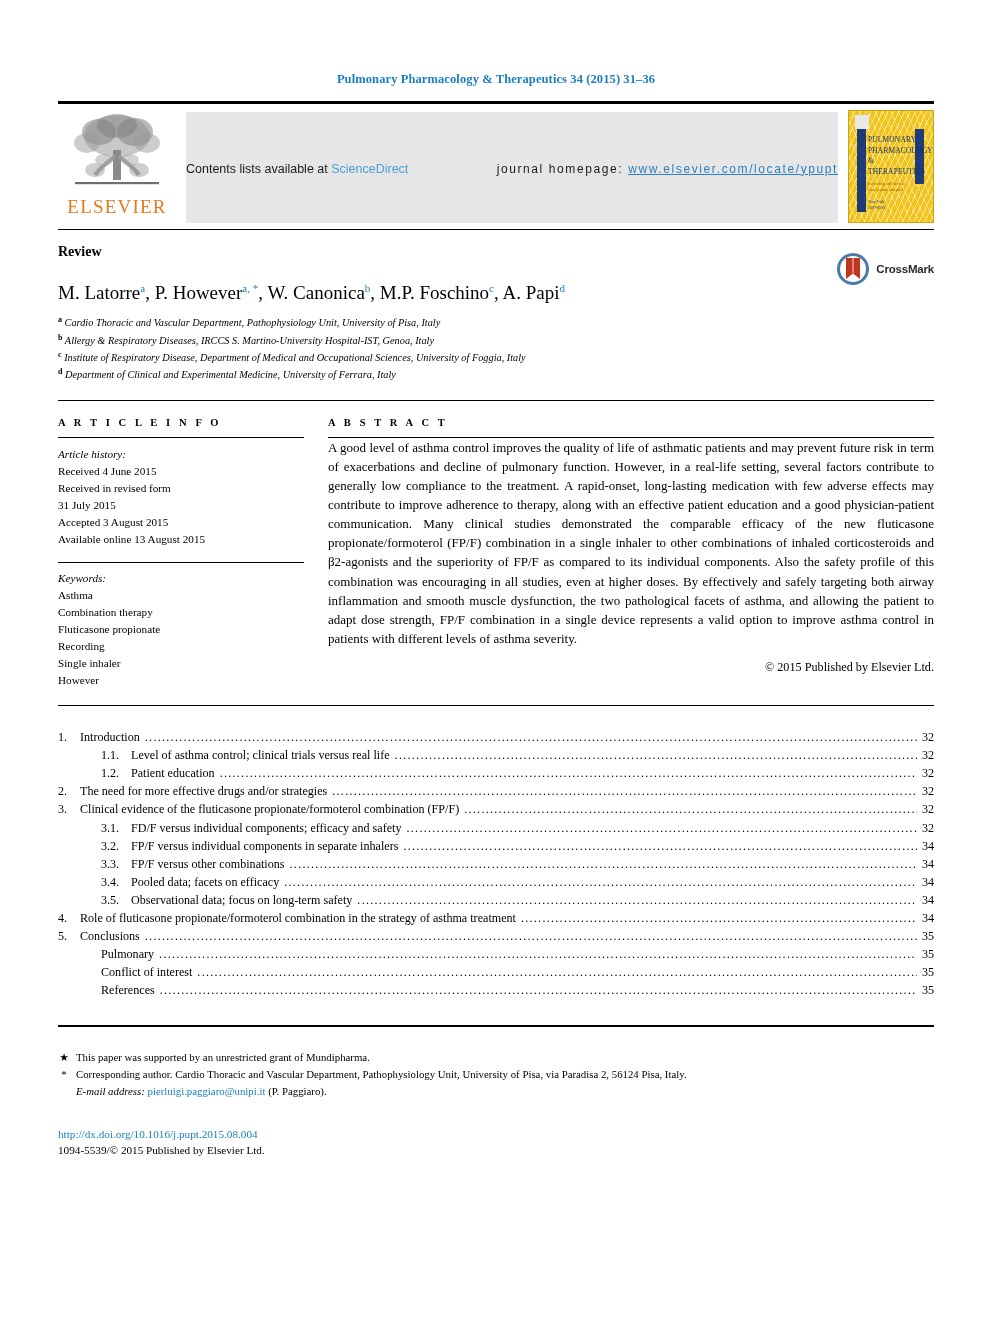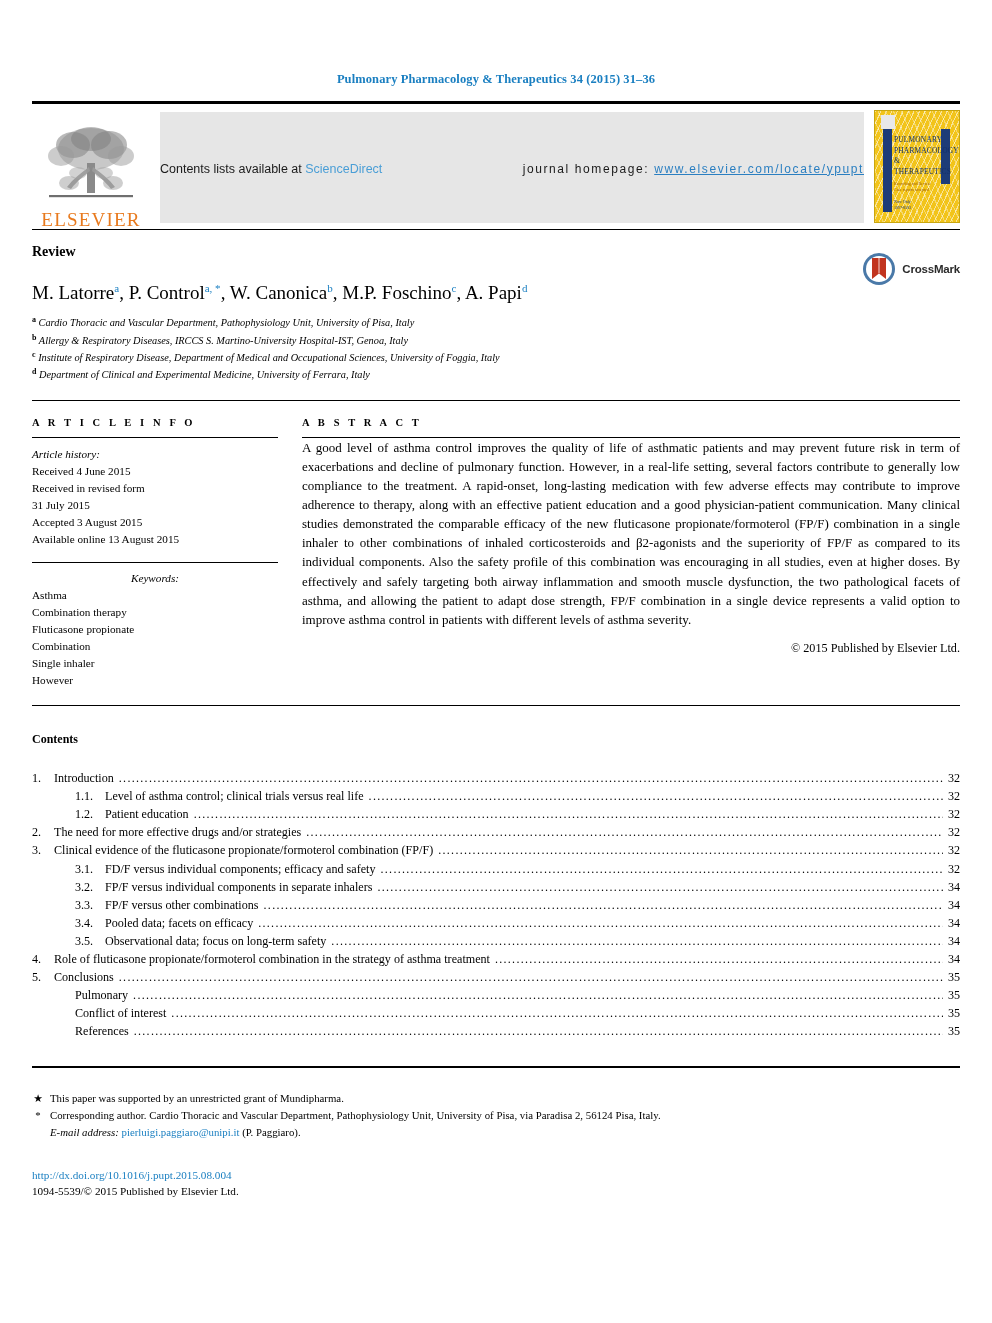--- a/index.html
+++ b/index.html
@@ -13,21 +13,21 @@
     font-family: "Liberation Serif", serif;
     color: #000;
     position: relative;
     overflow: hidden;
   }
   .page {
     width: 992px;
     height: 1188px;
     position: relative;
     box-sizing: border-box;
-    padding: 0 32px;
+    padding: 0 58px;
   }
 
   
   .running-head {
     text-align: center;
     color: #1a7fc1;
     font-family: "Liberation Serif", serif;
     font-weight: bold;
     font-size: 12.5px;
     padding-top: 72px;
@@ -42,21 +42,20 @@
     display: flex;
     align-items: stretch;
     height: 125px;
   }
   .elsevier-logo {
     width: 118px;
     flex: 0 0 118px;
     display: flex;
     flex-direction: column;
     align-items: center;
-    justify-content: flex-end;
     padding-top: 6px;
     box-sizing: border-box;
   }
   .tree-svg { display:block; }
   .elsevier-word {
     font-family: "Liberation Serif", serif;
     font-size: 19px;
     letter-spacing: 1.2px;
     color: #E87A1E;
     line-height: 1;
@@ -229,21 +228,21 @@
     line-height: 1.52;
   }
   .hist .lbl { font-style: italic; }
   .kw-rule { border-top: 1px solid #000; margin-top: 14px; }
   .kw {
     margin-top: 7px;
     font-family: "Liberation Serif", serif;
     font-size: 11.2px;
     line-height: 1.52;
   }
-  .kw .lbl { font-style: italic; text-align: center; }
+  .kw .lbl { font-style: italic; }
 
   .abs-body {
     margin-top: 0;
     font-family: "Liberation Serif", serif;
     font-size: 13px;
     line-height: 1.47;
     text-align: justify;
   }
   .abs-copy {
     margin-top: 12px;
@@ -383,21 +382,21 @@
         <circle cx="17" cy="17" r="16" fill="#4a79a8"></circle>
         <circle cx="17" cy="17" r="13" fill="#ffffff"></circle>
         <path d="M10 6 L24 6 L24 27 L17 21.5 L10 27 Z" fill="#c1341f"></path>
         <path d="M16.2 6 L17.8 6 L17.8 21.5 L17 20.9 L16.2 21.5 Z" fill="#ffffff" opacity="0.5"></path>
       </svg>
       <span class="crossmark-word">CrossMark</span>
     </div>
 
 
     <div class="authors">
-      <span><span>M. Latorre</span><sup>a</sup><span>, </span></span><span><span>P. Control</span><sup>a, *</sup><span>, </span></span><span><span>W. Canonica</span><sup>b</sup><span>, </span></span><span><span>M.P. Foschino</span><sup>c</sup><span>, </span></span><span><span>A. Papi</span><sup>d</sup></span>
+      <span><span>M. Latorre</span><sup>a</sup><span>, </span></span><span><span>P. However</span><sup>a, *</sup><span>, </span></span><span><span>W. Canonica</span><sup>b</sup><span>, </span></span><span><span>M.P. Foschino</span><sup>c</sup><span>, </span></span><span><span>A. Papi</span><sup>d</sup></span>
     </div>
 
     <div class="affils">
       <div><sup>a</sup> <span>Cardio Thoracic and Vascular Department, Pathophysiology Unit, University of Pisa, Italy</span></div>
       <div><sup>b</sup> <span>Allergy &amp; Respiratory Diseases, IRCCS S. Martino-University Hospital-IST, Genoa, Italy</span></div>
       <div><sup>c</sup> <span>Institute of Respiratory Disease, Department of Medical and Occupational Sciences, University of Foggia, Italy</span></div>
       <div><sup>d</sup> <span>Department of Clinical and Experimental Medicine, University of Ferrara, Italy</span></div>
     </div>
   </div>
 
@@ -414,37 +413,36 @@
         <div>31 July 2015</div>
         <div>Accepted 3 August 2015</div>
         <div>Available online 13 August 2015</div>
       </div>
       <div class="kw-rule"></div>
       <div class="kw">
         <div class="lbl">Keywords:</div>
         <div>Asthma</div>
         <div>Combination therapy</div>
         <div>Fluticasone propionate</div>
-        <div>Combination</div>
+        <div>Recording</div>
         <div>Single inhaler</div>
         <div>However</div>
       </div>
     </div>
 
     <div class="col-abs">
       <div class="sec-head">A B S T R A C T</div>
       <div class="sec-rule"></div>
       <div class="abs-body">A good level of asthma control improves the quality of life of asthmatic patients and may prevent future risk in term of exacerbations and decline of pulmonary function. However, in a real-life setting, several factors contribute to generally low compliance to the treatment. A rapid-onset, long-lasting medication with few adverse effects may contribute to improve adherence to therapy, along with an effective patient education and a good physician-patient communication. Many clinical studies demonstrated the comparable efficacy of the new fluticasone propionate/formoterol (FP/F) combination in a single inhaler to other combinations of inhaled corticosteroids and β2-agonists and the superiority of FP/F as compared to its individual components. Also the safety profile of this combination was encouraging in all studies, even at higher doses. By effectively and safely targeting both airway inflammation and smooth muscle dysfunction, the two pathological facets of asthma, and allowing the patient to adapt dose strength, FP/F combination in a single device represents a valid option to improve asthma control in patients with different levels of asthma severity.</div>
       <div class="abs-copy">© 2015 Published by Elsevier Ltd.</div>
     </div>
   </div>
 
   <div class="abs-bottom-rule"></div>
 
-  <div class="contents-head">Contents</div>
   <div class="toc">
 
     <div class="toc-row toc-indent-1">
       <span class="toc-num">1.</span>
       <span class="toc-label">Introduction</span>
       <span class="toc-dots">......................................................................................................................................................................................................</span>
       <span class="toc-page">32</span>
     </div>
 
     <div class="toc-row lvl2 toc-indent-2">

